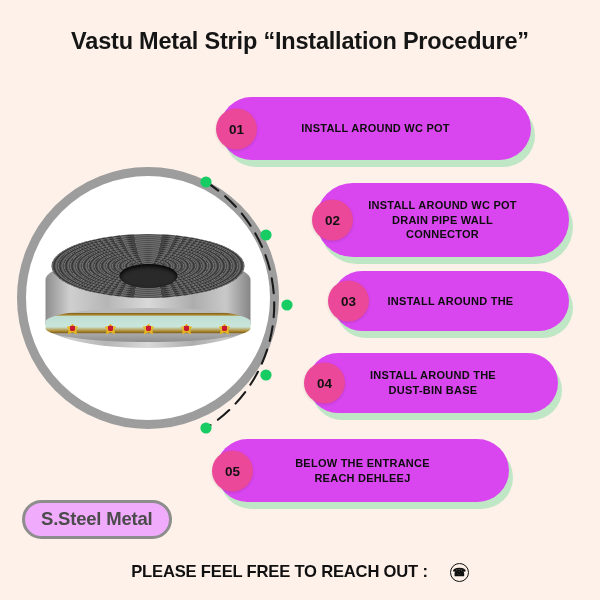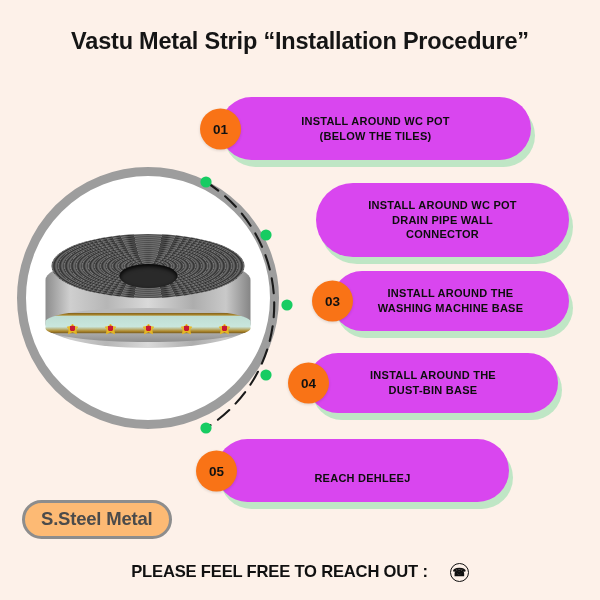--- a/index.html
+++ b/index.html
@@ -97,24 +97,24 @@
     border-radius:40px;
     color:#0d0d0d;
     font-size:11px; font-weight:bold;
     letter-spacing:.25px; line-height:1.32;
     text-align:center;
     display:flex; align-items:center; justify-content:center;
     padding:8px 18px;
     box-shadow:4px 7px 0 rgba(16,200,95,.26);
   }
   .step-badge {
-    position:absolute; left:0; top:50%;
+    position:absolute; left:16px; top:50%;
     transform:translate(0,-50%);
     width:41px; height:41px; border-radius:50%;
-    background:#f97316;
+    background:#ec4899;
     display:flex; align-items:center; justify-content:center;
     font-size:13.5px; font-weight:bold; color:#111;
     box-shadow:0 1px 3px rgba(0,0,0,.14);
     z-index:3;
   }
   .step-1 { left:200px; top:97px;  }
   .step-2 { left:296px; top:183px; }
   .step-3 { left:312px; top:271px; }
   .step-4 { left:288px; top:353px; }
   .step-5 { left:196px; top:439px; }
@@ -124,21 +124,21 @@
   .step-3 .step-pill { width:237px; min-height:60px; margin-left:20px; }
   .step-4 .step-pill { width:250px; min-height:60px; margin-left:20px; }
   .step-5 .step-pill { width:293px; min-height:63px; margin-left:20px; }
 
   
   .brand {
     position:absolute; left:22px; top:500px;
     padding:5px 16px 6px;
     border:3px solid #8d8d8d;
     border-radius:24px;
-    background:#fdba74;
+    background:#f0abfc;
     color:#4b4b4b;
     font-size:18.5px; font-weight:bold;
     letter-spacing:-.2px;
     white-space:nowrap;
   }
 
   
   .footer {
     position:absolute; left:0; top:562px; width:600px;
     display:flex; align-items:center; justify-content:center;
@@ -184,60 +184,59 @@
     <circle cx="256" cy="75" r="5.6" fill="#17cc62"></circle>
     <circle cx="277" cy="145" r="5.6" fill="#17cc62"></circle>
     <circle cx="256" cy="215" r="5.6" fill="#17cc62"></circle>
     <circle cx="196" cy="268" r="5.6" fill="#17cc62"></circle>
   </svg>
 
   <div class="step step-1">
     <div class="step-pill">
       <span>
         <span>INSTALL AROUND WC POT</span><br>
-        <span>(BELOW THE TILES)</span>
       </span>
     </div>
     <div class="step-badge">01</div>
   </div>
 
   <div class="step step-2">
     <div class="step-pill">
       <span>
         <span>INSTALL AROUND WC POT</span><br>
         <span>DRAIN PIPE WALL</span><br>
         <span>CONNECTOR</span>
       </span>
     </div>
+    <div class="step-badge">02</div>
   </div>
 
   <div class="step step-3">
     <div class="step-pill">
       <span>
         <span>INSTALL AROUND THE</span><br>
-        <span>WASHING MACHINE BASE</span>
       </span>
     </div>
     <div class="step-badge">03</div>
   </div>
 
   <div class="step step-4">
     <div class="step-pill">
       <span>
         <span>INSTALL AROUND THE</span><br>
         <span>DUST-BIN BASE</span>
       </span>
     </div>
     <div class="step-badge">04</div>
   </div>
 
   <div class="step step-5">
     <div class="step-pill">
       <span>
-        <br>
+        <span>BELOW THE ENTRANCE</span><br>
         <span>REACH DEHLEEJ</span>
       </span>
     </div>
     <div class="step-badge">05</div>
   </div>
 
   <div class="brand">S.Steel Metal</div>
 
   <div class="footer">
     <span>PLEASE FEEL FREE TO REACH OUT :</span>

